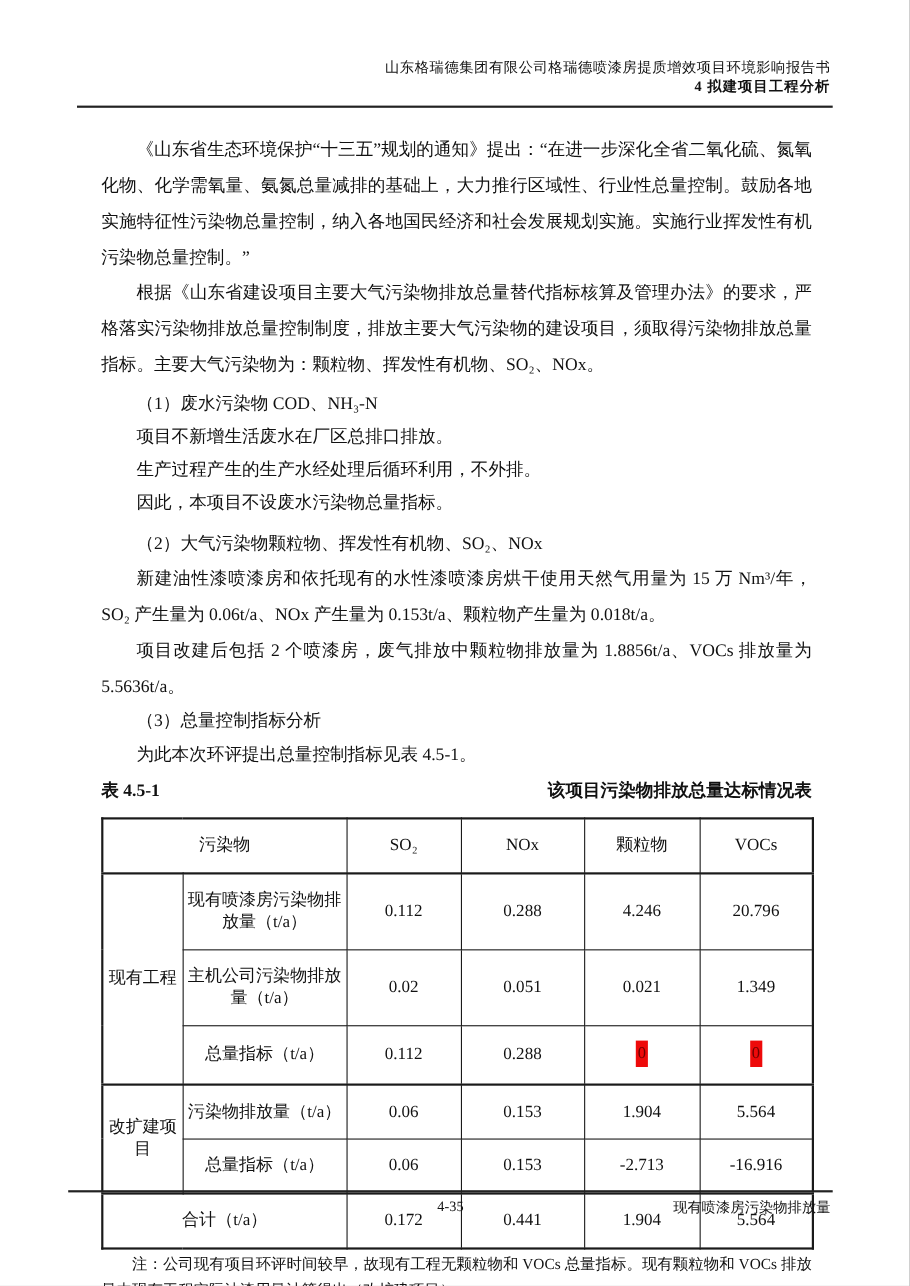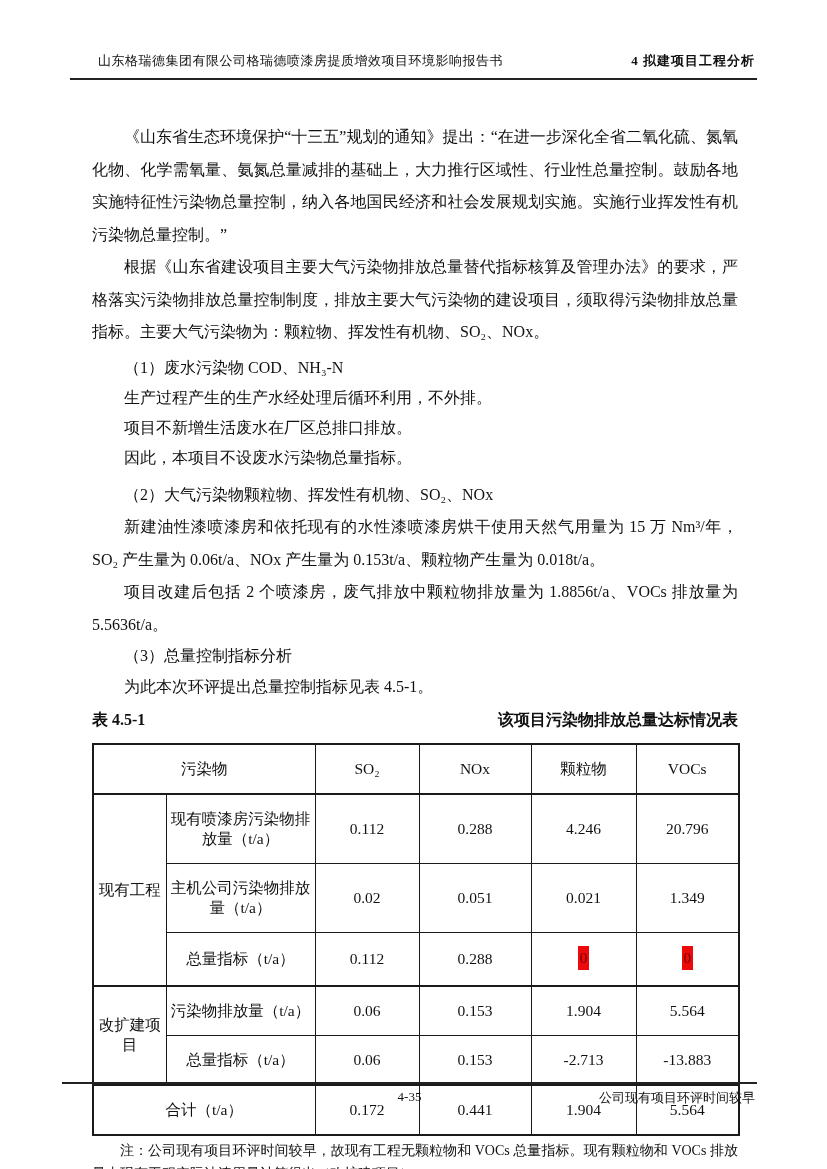--- a/index.html
+++ b/index.html
@@ -13,20 +13,21 @@
     color:#111;
     overflow:hidden;
   }
   
   .running-header {
     position:absolute; top:52px; left:70px; right:70px;
     display:flex; justify-content:space-between; align-items:flex-end;
     border-bottom:2px solid #222;
     padding:0 2px 8px 28px;
     font-size:13px;
+    flex-direction:column;
   }
   .running-header .hl { letter-spacing:0.5px; }
   .running-header .hr { font-weight:bold; letter-spacing:1px; }
   
   .body {
     position:absolute; top:97px; left:92px; width:646px;
     font-size:16px; line-height:32.5px;
     text-align:justify;
     margin-top:24px;
   }
@@ -101,22 +102,22 @@
 
   <div class="running-header">
     <span class="hl">山东格瑞德集团有限公司格瑞德喷漆房提质增效项目环境影响报告书</span>
     <span class="hr">4 拟建项目工程分析</span>
   </div>
 
   <div class="body">
     <p>《山东省生态环境保护“十三五”规划的通知》提出：“在进一步深化全省二氧化硫、氮氧化物、化学需氧量、氨氮总量减排的基础上，大力推行区域性、行业性总量控制。鼓励各地实施特征性污染物总量控制，纳入各地国民经济和社会发展规划实施。实施行业挥发性有机污染物总量控制。”</p>
     <p>根据《山东省建设项目主要大气污染物排放总量替代指标核算及管理办法》的要求，严格落实污染物排放总量控制制度，排放主要大气污染物的建设项目，须取得污染物排放总量指标。主要大气污染物为：颗粒物、挥发性有机物、SO₂、NOx。</p>
     <p class="short gap4">（1）废水污染物 COD、NH₃-N</p>
+    <p class="short">项目不新增生活废水在厂区总排口排放。</p>
     <p class="short">生产过程产生的生产水经处理后循环利用，不外排。</p>
-    <p class="short">项目不新增生活废水在厂区总排口排放。</p>
     <p class="short">因此，本项目不设废水污染物总量指标。</p>
     <p class="gap6">（2）大气污染物颗粒物、挥发性有机物、SO₂、NOx</p>
     <p>新建油性漆喷漆房和依托现有的水性漆喷漆房烘干使用天然气用量为 15 万 Nm³/年，SO₂ 产生量为 0.06t/a、NOx 产生量为 0.153t/a、颗粒物产生量为 0.018t/a。</p>
     <p>项目改建后包括 2 个喷漆房，废气排放中颗粒物排放量为 1.8856t/a、VOCs 排放量为 5.5636t/a。</p>
     <p class="short">（3）总量控制指标分析</p>
     <p>为此本次环评提出总量控制指标见表 4.5-1。</p>
 
     <div class="tbl-title">
       <span>表 4.5-1</span>
       <span>该项目污染物排放总量达标情况表</span>
@@ -167,33 +168,33 @@
         <td>0.06</td>
         <td>0.153</td>
         <td>1.904</td>
         <td>5.564</td>
       </tr>
       <tr class="thin">
         <td>总量指标（t/a）</td>
         <td>0.06</td>
         <td>0.153</td>
         <td>-2.713</td>
-        <td>-13.883</td>
+        <td>-16.916</td>
       </tr>
       <tr class="thin total-row">
         <td colspan="2">合计（t/a）</td>
         <td>0.172</td>
         <td>0.441</td>
         <td>1.904</td>
         <td>5.564</td>
       </tr>
     </tbody>
       </table>
 
     <p class="note">注：公司现有项目环评时间较早，故现有工程无颗粒物和 VOCs 总量指标。现有颗粒物和 VOCs 排放量由现有工程实际油漆用量计算得出（改扩建项目）。</p>
   </div>
 
   <div class="running-footer">
     <span class="pageno">4-35</span>
-    <span class="company">公司现有项目环评时间较早</span>
+    <span class="company">现有喷漆房污染物排放量</span>
   </div>
 
 </div>
 
 </body></html>

